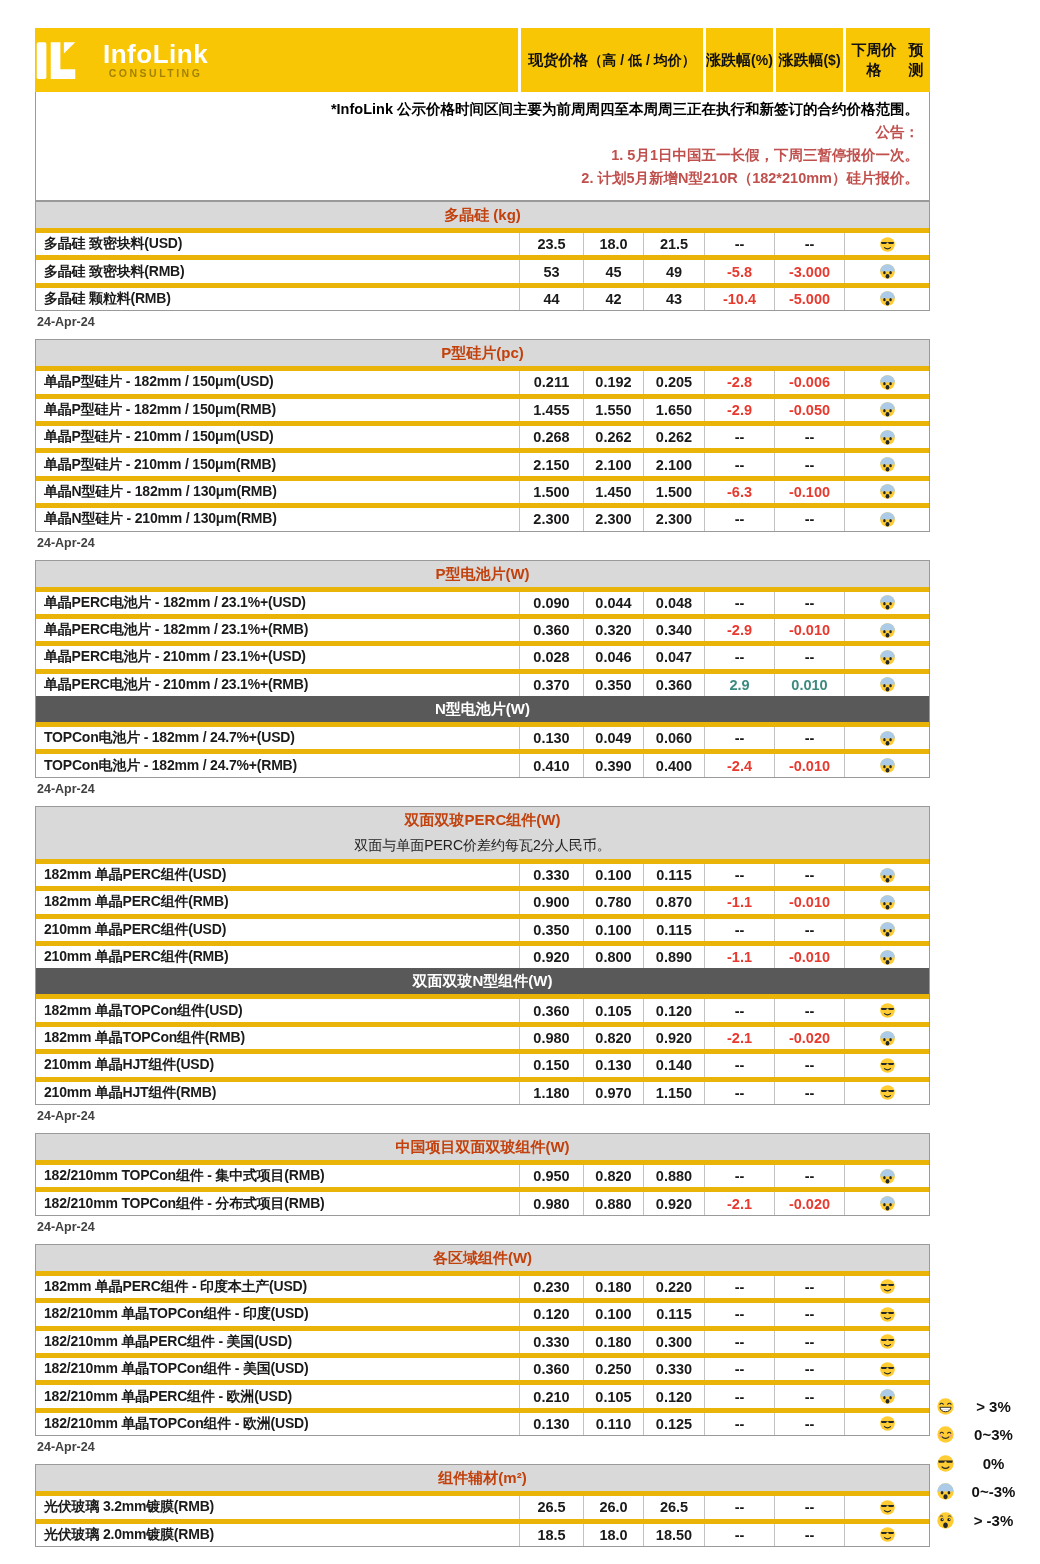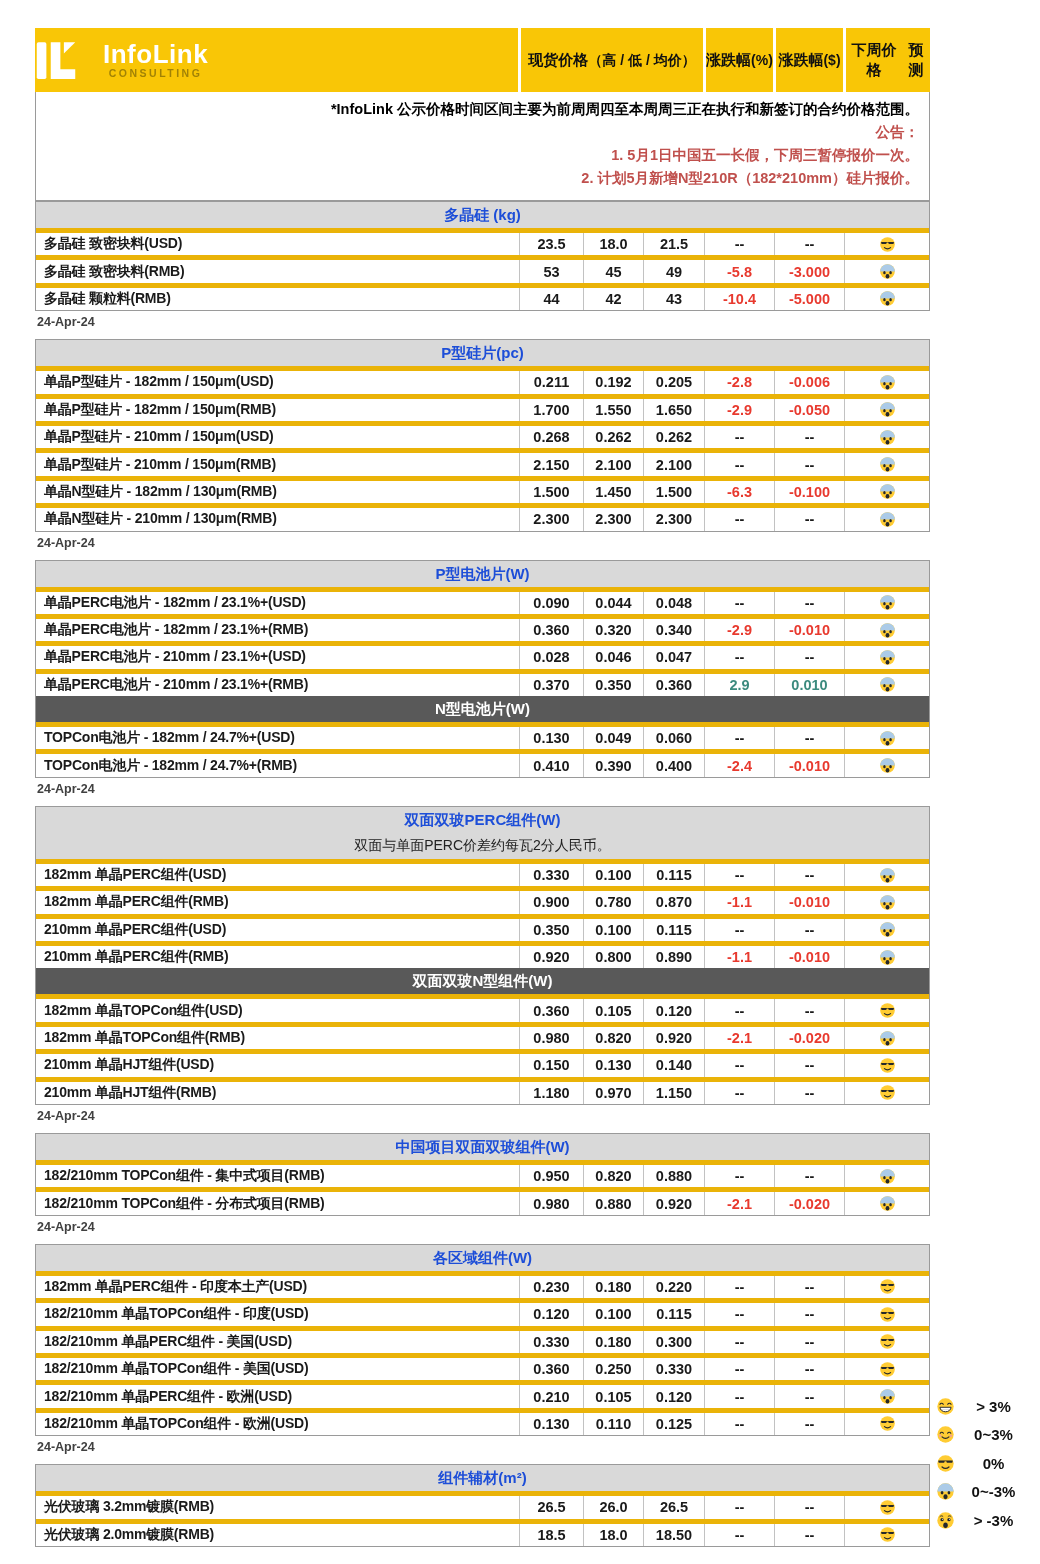--- a/index.html
+++ b/index.html
@@ -18,21 +18,21 @@
   .hl2{font-size:14px;line-height:18px;}
   .logo-text .nm{color:#fff;font-size:26px;font-weight:700;letter-spacing:.5px;line-height:26px;}
   .logo-text .sub{color:rgba(90,74,5,.55);font-size:10.5px;font-weight:700;letter-spacing:2.5px;line-height:13px;}
   
   .notice{box-sizing:border-box;border:1px solid #9a9a9a;border-top:none;background:#fff;text-align:right;padding:6px 10px 10px;}
   .notice .main{color:#000;font-weight:700;font-size:14.5px;line-height:23px;}
   .notice .red{color:#C0504D;font-weight:700;font-size:14.5px;line-height:23px;}
   
   .group{box-sizing:border-box;border:1px solid #9a9a9a;background:#fff;}
   .sec-h{height:26px;line-height:26px;text-align:center;font-weight:700;font-size:15px;}
-  .sec-h.light{background:#D9D9D9;color:#1d4ed8;}
+  .sec-h.light{background:#D9D9D9;color:#c2410c;}
   .sec-h.dark{background:#595959;color:#fff;}
   .sec-note{height:26px;line-height:24px;text-align:center;font-weight:400;font-size:14px;background:#D9D9D9;color:#222;}
   .row{display:flex;height:27.4px;box-sizing:border-box;border-top:5px solid #eab308;align-items:stretch;}
   .cell{box-sizing:border-box;display:flex;align-items:center;justify-content:center;font-size:14.5px;}
   .cell+.cell{border-left:1px solid #c2c2c2;}
   .c-label{width:483px;justify-content:flex-start;padding-left:8px;font-weight:700;font-size:14px;letter-spacing:-.2px;}
   .c-h{width:64px;font-weight:600;}
   .c-l{width:60px;font-weight:600;}
   .c-a{width:61px;font-weight:600;}
   .c-p{width:70px;font-weight:600;}
@@ -170,21 +170,21 @@
                 <path d="M2.5 18a15.5 15.5 0 0 1 31 0z" fill="#ABCBE8"></path>
                 <ellipse cx="11.5" cy="20.5" rx="2.6" ry="3.4" fill="#25282b"></ellipse>
                 <ellipse cx="24.5" cy="20.5" rx="2.6" ry="3.4" fill="#25282b"></ellipse>
                 <ellipse cx="18" cy="28" rx="4" ry="4.6" fill="#25282b"></ellipse>
               </svg>
             </span>
           </div>
         </div>
         <div class="row">
           <div class="cell c-label">单晶P型硅片 - 182mm / 150μm(RMB)</div>
-          <div class="cell c-h">1.700</div>
+          <div class="cell c-h">1.455</div>
           <div class="cell c-l">1.550</div>
           <div class="cell c-a">1.650</div>
           <div class="cell c-p neg">-2.9</div>
           <div class="cell c-d neg">-0.050</div>
           <div class="cell c-f">
             <span class="emo-wrap">
               <svg class="emo" viewBox="0 0 36 36">
                 <circle cx="18" cy="18" r="15.5" fill="#FFCC33"></circle>
                 <path d="M2.5 18a15.5 15.5 0 0 1 31 0z" fill="#ABCBE8"></path>
                 <ellipse cx="11.5" cy="20.5" rx="2.6" ry="3.4" fill="#25282b"></ellipse>

